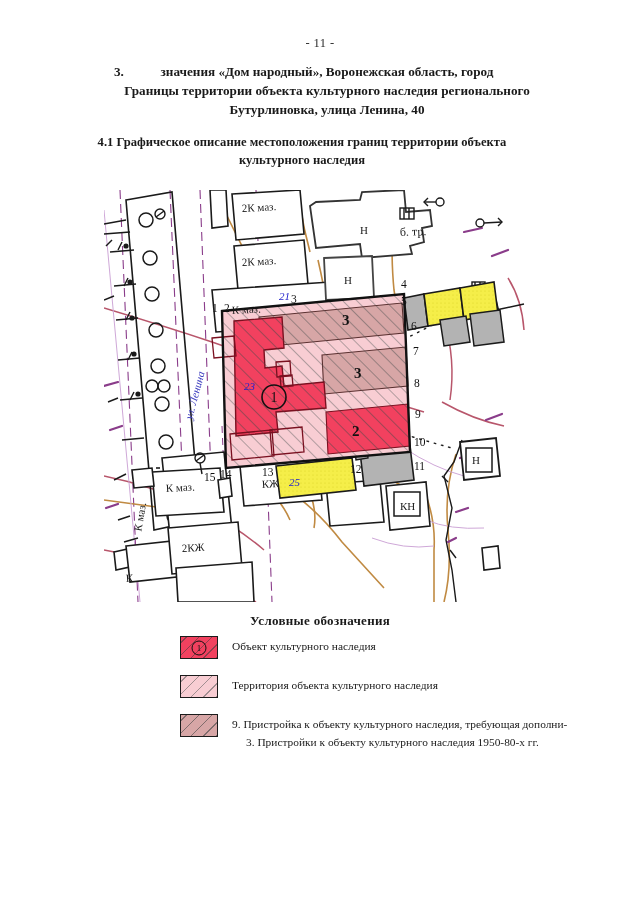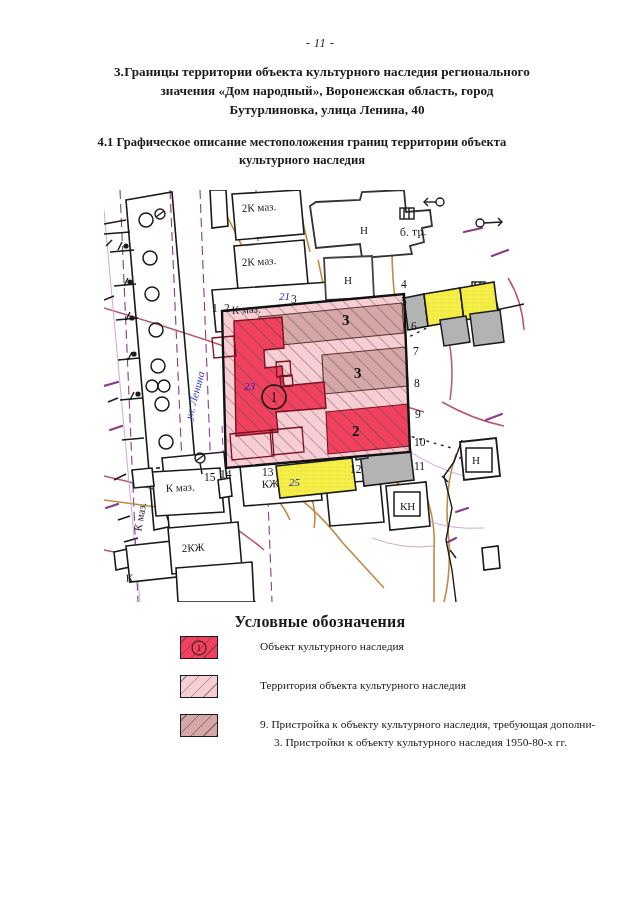--- a/index.html
+++ b/index.html
@@ -20,21 +20,20 @@
   
   .page-number {
     position: absolute;
     top: 36px;
     left: 0;
     width: 640px;
     text-align: center;
     font-size: 12.5px;
     letter-spacing: .4px;
     color: #2b2b2b;
-    font-style: italic;
   }
 
   
   .heading-block {
     position: absolute;
     top: 62px;
     left: 104px;
     width: 432px;
     text-align: center;
   }
@@ -75,21 +74,21 @@
   }
   .map-svg { display: block; }
 
   
   .legend-title {
     position: absolute;
     top: 613px;
     left: 0;
     width: 640px;
     text-align: center;
-    font-size: 16px;
+    font-size: 13px;
     font-weight: bold;
     letter-spacing: .3px;
   }
   .legend {
     position: absolute;
     top: 636px;
     left: 180px;
     width: 440px;
   }
   .legend-row {
@@ -133,42 +132,42 @@
       repeating-linear-gradient(-45deg,
         rgba(90,90,90,.55) 0 1px, rgba(0,0,0,0) 1px 9px);
   }
   .sw-annex {
     background-color: #d7a6a6;
     background-image:
       repeating-linear-gradient(-45deg,
         rgba(70,70,70,.6) 0 1px, rgba(0,0,0,0) 1px 9px);
   }
   .legend-text {
-    margin-left: 80px;
+    margin-left: 52px;
     font-size: 11.4px;
     line-height: 15.5px;
     display: block;
     padding-top: 3px;
   }
   .legend-text .l2 { display: block; }
   .legend-text .l3 { display: block; padding-left: 14px; padding-top: 2px; }
 
   
   .mt { font-family: "Liberation Serif", serif; }
 </style>
 </head>
 <body>
 
 <div class="page-number">- 11 -</div>
 
 <div class="heading-block">
   <div class="heading-main">
     <span class="hnum">3.</span>
+    <span class="htext">значения «Дом народный», Воронежская область, город</span>
     <span class="htext">Границы территории объекта культурного наследия регионального</span>
-    <span class="htext">значения «Дом народный», Воронежская область, город</span>
     <span class="htext">Бутурлиновка, улица Ленина, 40</span>
   </div>
 </div>
 
 <div class="heading-sub">
   <span class="htext">4.1 Графическое описание местоположения границ территории</span>
   <span class="htext">объекта культурного наследия</span>
 </div>
 
 <div class="map-wrap">

